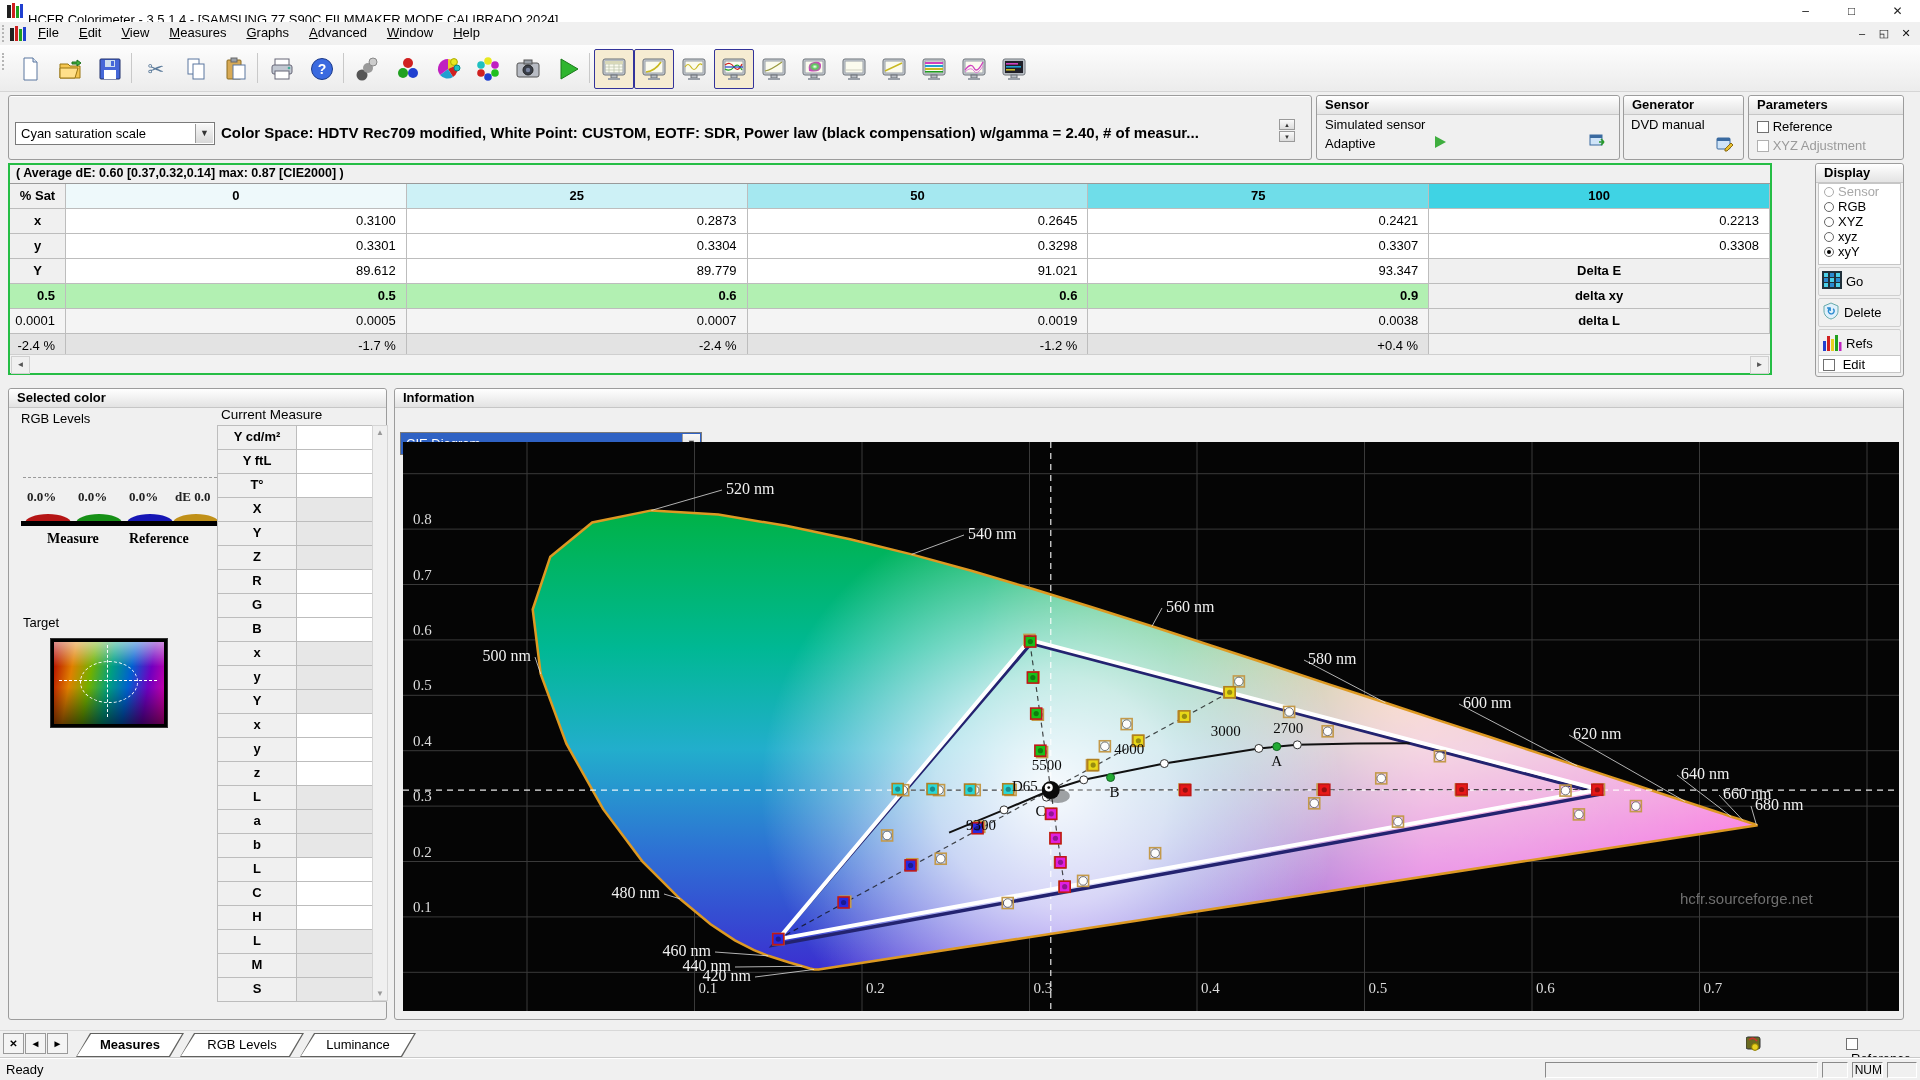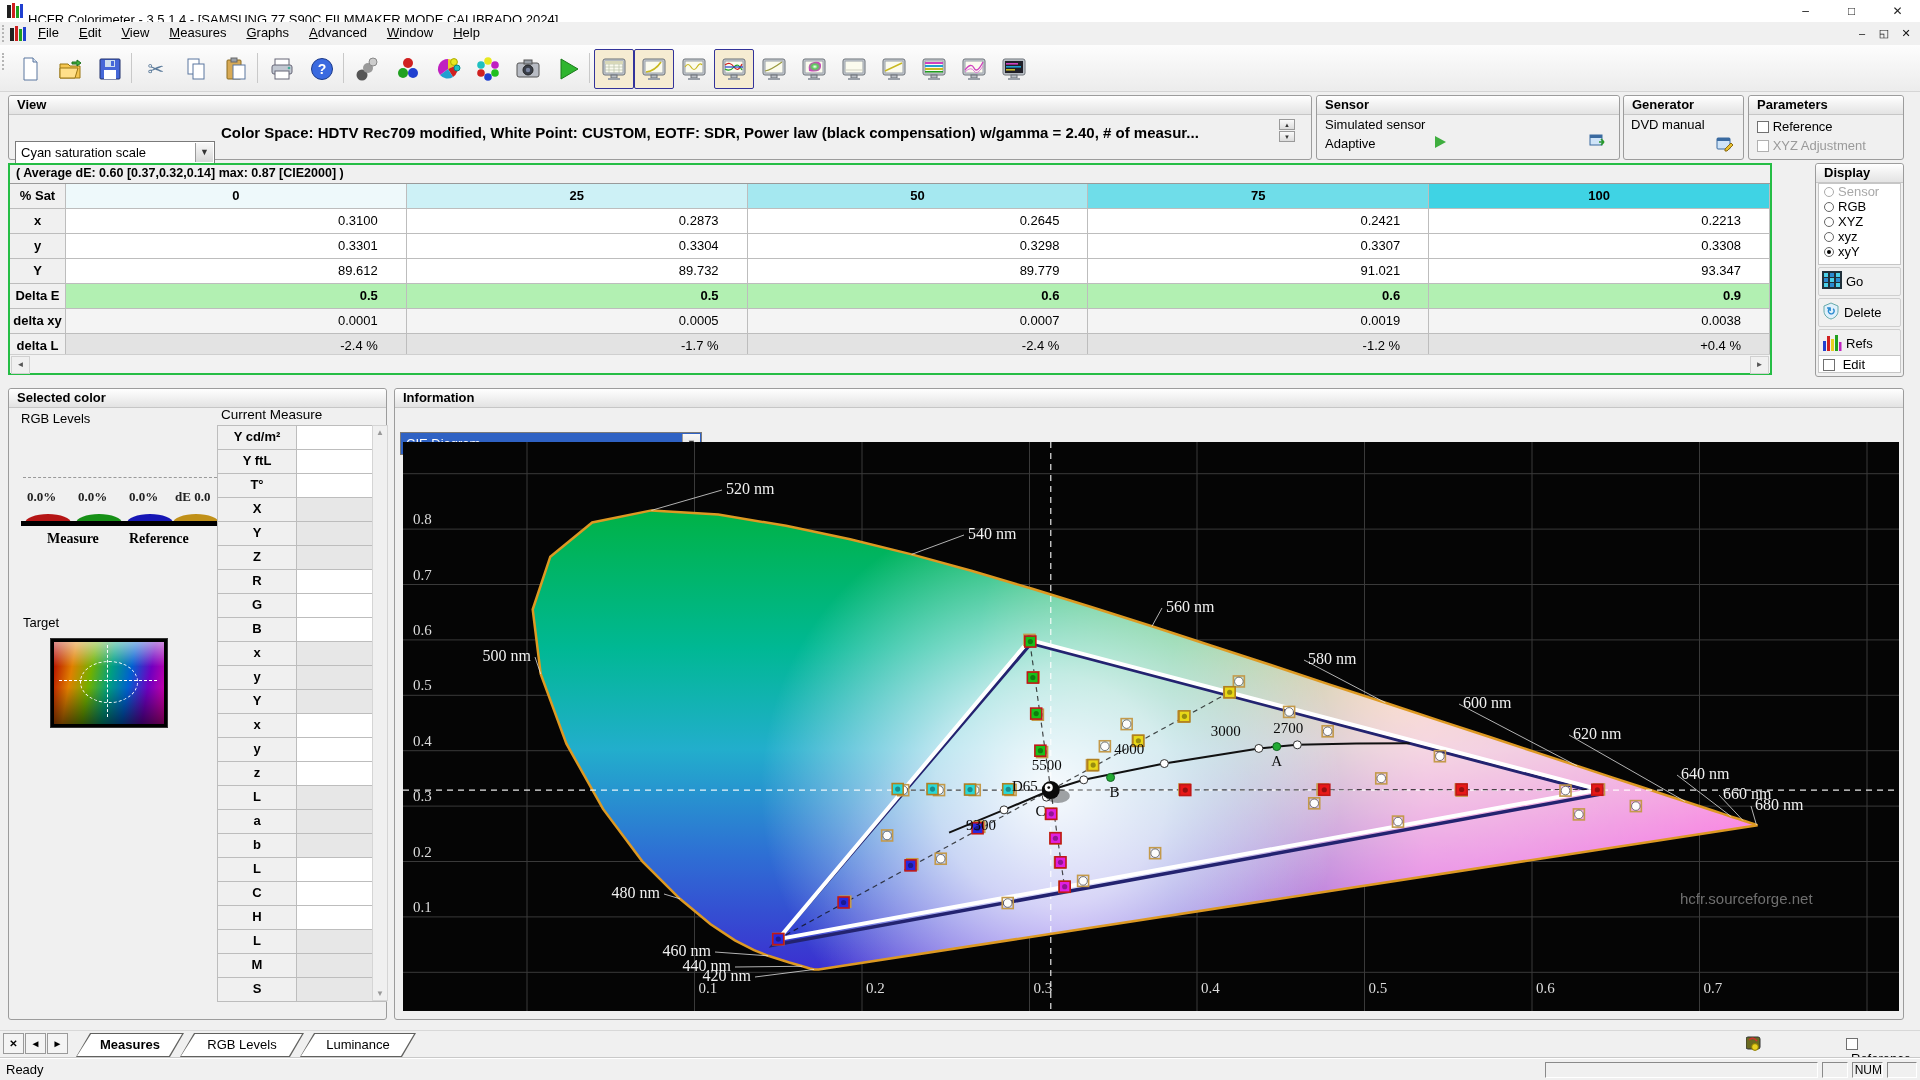--- a/index.html
+++ b/index.html
@@ -29,21 +29,21 @@
   .dd .arw{position:absolute;right:1px;top:1px;bottom:1px;width:17px;background:linear-gradient(#f8f8f8,#d8d8d8);border-left:1px solid #9a9a9a;text-align:center;line-height:18px;font-size:9px;color:#333;}
   .dd.sel{background:#2f62c4;}
   .dd.sel .txt{color:#fff;}
   
   #tablebox{left:8px;top:163px;width:1764px;height:212px;border:2px solid #25bd45;background:#f0f0f0;box-sizing:border-box;}
   #tsummary{height:17px;font-weight:bold;font-size:12.5px;padding:1px 0 0 6px;border-bottom:1px solid #9a9a9a;background:#f0f0f0;white-space:nowrap;}
   #tgrid{display:grid;grid-template-columns:56px repeat(5,1fr);}
   .tc{height:25px;box-sizing:border-box;border-right:1px solid #bdbdbd;border-bottom:1px solid #bdbdbd;line-height:24px;overflow:hidden;}
   .tc.lab{background:#f0f0f0;font-weight:bold;text-align:center;}
   .tc.hdr{font-weight:bold;text-align:center;}
-  .tc.val{text-align:right;padding-right:28px;background:#fff;}
+  .tc.val{text-align:right;padding-right:10px;background:#fff;}
   #thscroll{position:absolute;left:0;bottom:0;width:100%;height:18px;background:#f2f2f2;border-top:1px solid #cfcfcf;}
   .scrbtn{position:absolute;top:1px;width:17px;height:16px;background:#f0f0f0;border:1px solid #d0d0d0;color:#555;font-size:8px;text-align:center;line-height:15px;}
   
   #displaypanel{left:1815px;top:163px;width:87px;height:212px;}
   .radiorow{height:15px;padding-left:5px;display:flex;align-items:center;gap:4px;}
   .rdot{width:10px;height:10px;border-radius:50%;border:1px solid #666;background:#fff;box-sizing:border-box;position:relative;}
   .rdot.on:after{content:"";position:absolute;left:2px;top:2px;width:4px;height:4px;border-radius:50%;background:#000;}
   .rdot.dis{border-color:#ababab;}
   .sbtn{position:relative;height:27px;margin:2px 2px 0 2px;background:#f0f0f0;border:1px solid #cfcfcf;border-radius:2px;display:flex;align-items:center;gap:4px;padding-left:3px;}
   
@@ -321,21 +321,20 @@
           <rect x="5" y="7" width="12" height="1.6" fill="#d040c0"></rect>
           <rect x="5" y="10" width="15" height="1.6" fill="#20a0d0"></rect>
           <rect x="5" y="13" width="9" height="1.6" fill="#c8b820"></rect>
           <rect x="10" y="19" width="6" height="3" fill="#b8bdc4" stroke="#6a7077"></rect>
           <rect x="7" y="22" width="12" height="2" fill="#9aa0a8"></rect>
         </svg>
       </div>
     </div>
 
   <div class="panel abs" style="left:8px;top:95px;width:1302px;height:63px">
-    <div class="ph">View</div>
     <div class="dd abs" style="left:6px;top:26px;width:198px">
       <span class="txt">Cyan saturation scale</span>
       <span class="arw">▼</span>
     </div>
     <div class="abs" style="left:212px;top:28px;width:1052px;font-weight:bold;font-size:15px;white-space:nowrap;overflow:hidden">Color Space: HDTV Rec709 modified, White Point: CUSTOM, EOTF:  SDR, Power law (black compensation) w/gamma = 2.40, # of measur...</div>
     <div class="abs" style="left:1270px;top:23px">
       <div class="spin">▲</div>
       <div class="spin" style="margin-top:1px">▼</div>
     </div>
   </div>
@@ -386,21 +385,20 @@
         <div class="tc val" style="background:#ffffff">0.2421</div>
         <div class="tc val" style="background:#ffffff">0.2213</div>
         <div class="tc lab">y</div>
         <div class="tc val" style="background:#ffffff">0.3301</div>
         <div class="tc val" style="background:#ffffff">0.3304</div>
         <div class="tc val" style="background:#ffffff">0.3298</div>
         <div class="tc val" style="background:#ffffff">0.3307</div>
         <div class="tc val" style="background:#ffffff">0.3308</div>
         <div class="tc lab">Y</div>
         <div class="tc val" style="background:#ffffff">89.612</div>
-        <div class="tc val" style="background:#ffffff">89.732</div>
         <div class="tc val" style="background:#ffffff">89.779</div>
         <div class="tc val" style="background:#ffffff">91.021</div>
         <div class="tc val" style="background:#ffffff">93.347</div>
         <div class="tc lab">Delta E</div>
         <div class="tc val" style="background:#b2f0b2;font-weight:bold">0.5</div>
         <div class="tc val" style="background:#b2f0b2;font-weight:bold">0.5</div>
         <div class="tc val" style="background:#b2f0b2;font-weight:bold">0.6</div>
         <div class="tc val" style="background:#b2f0b2;font-weight:bold">0.6</div>
         <div class="tc val" style="background:#b2f0b2;font-weight:bold">0.9</div>
         <div class="tc lab">delta xy</div>

